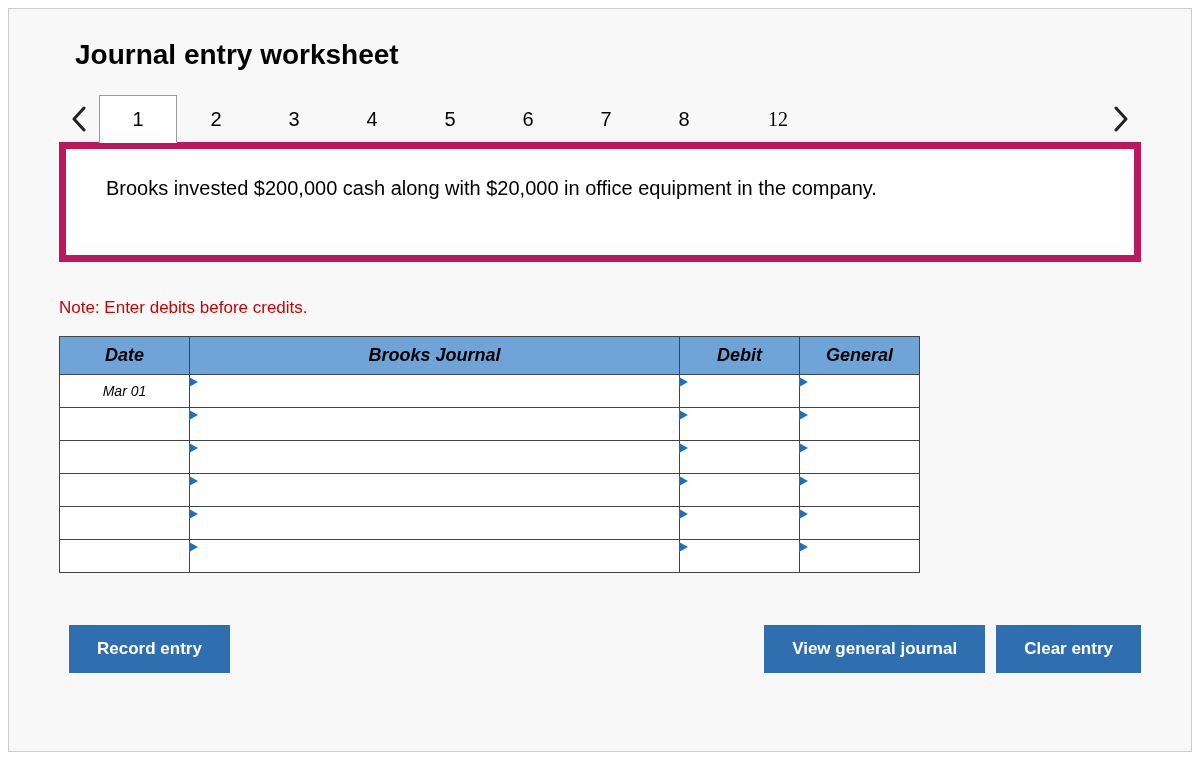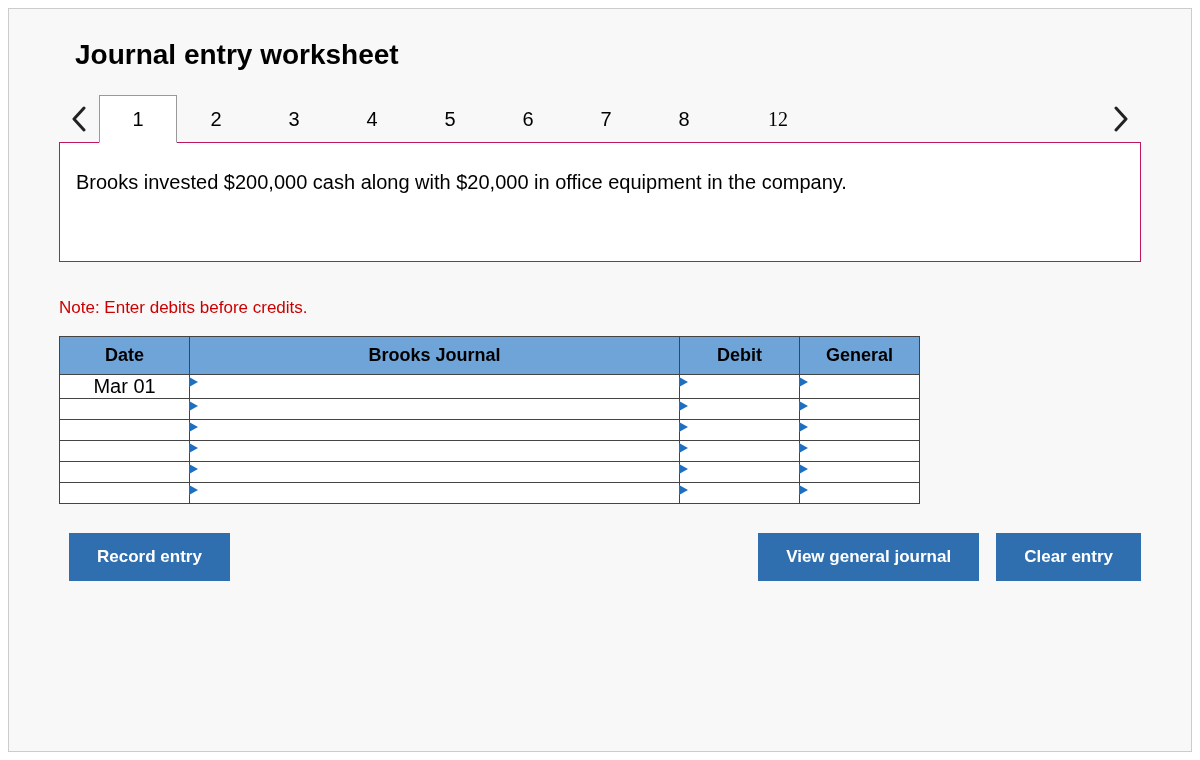--- a/index.html
+++ b/index.html
@@ -61,52 +61,53 @@
       border: 1px solid #999;
       border-bottom: 1px solid #fff;
       background: #fff;
       z-index: 3;
     }
     .tab-wide {
       width: 110px;
       font-family: Liberation Serif, serif;
     }
     .prompt-box {
-      border: 1px solid #be185d;
-      background: #fff;
-      padding: 24px 16px;
+      border: 7px solid #be185d;
+      background: #fff;
+      padding: 24px 40px;
       margin-top: -1px;
       min-height: 120px;
       font-size: 20px;
       line-height: 1.5;
       position: relative;
       z-index: 2;
     }
     .note {
       color: #c00;
       font-size: 17px;
       margin: 36px 0 18px 0;
     }
     .journal-table {
       border-collapse: collapse;
-      margin-bottom: 29px;
+      margin-bottom: 52px;
+      font-style: italic;
     }
     .journal-table th {
       background: #6fa4d8;
       border: 1px solid #444;
       font-weight: bold;
       font-size: 18px;
       padding: 8px 0;
       text-align: center;
     }
     .journal-table td {
       border: 1px solid #444;
-      height: 21px;
-      background: #fff;
-      font-size: 20px;
+      height: 33px;
+      background: #fff;
+      font-size: 14px;
       text-align: center;
       position: relative;
       padding: 0 4px;
     }
     .col-date { width: 130px; }
     .col-journal { width: 490px; }
     .col-debit { width: 120px; }
     .col-credit { width: 120px; }
     .cell-flag::before {
       content: '';
@@ -115,21 +116,21 @@
       top: 2px;
       width: 0;
       height: 0;
       border-top: 5px solid transparent;
       border-bottom: 5px solid transparent;
       border-left: 9px solid #1f6fbf;
     }
     .button-row {
       display: flex;
       align-items: flex-start;
-      gap: 17px;
+      gap: 11px;
     }
     .btn {
       background: #2f6fb0;
       color: #fff;
       font-weight: bold;
       font-size: 17px;
       border: none;
       padding: 14px 28px;
       cursor: pointer;
     }

